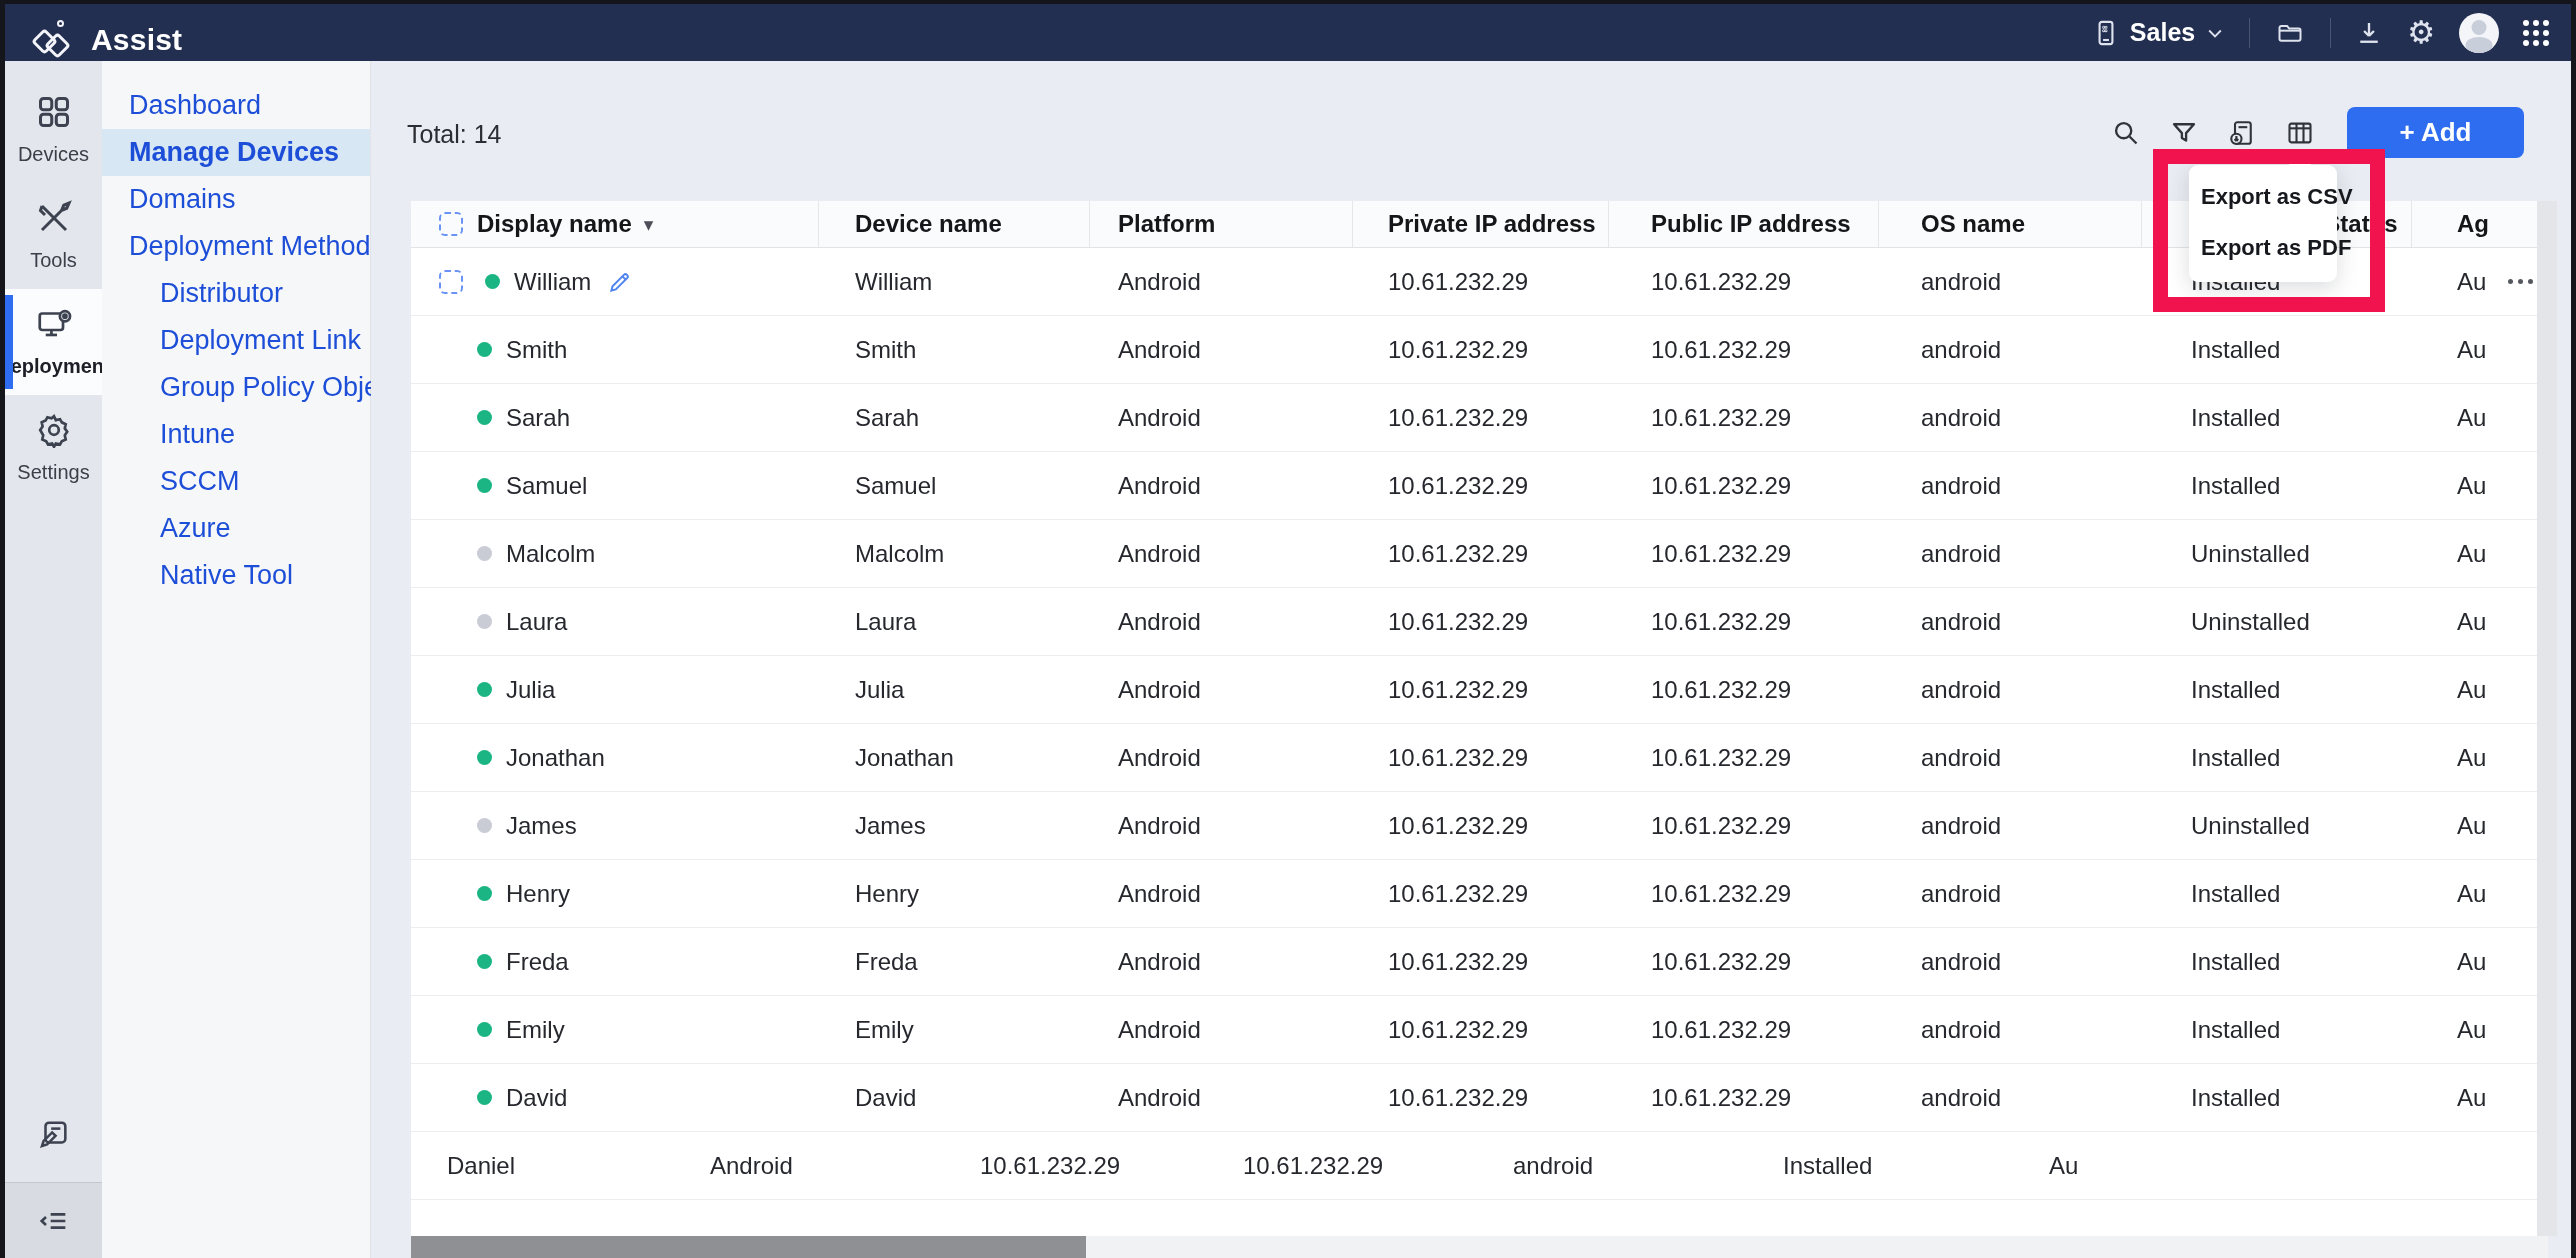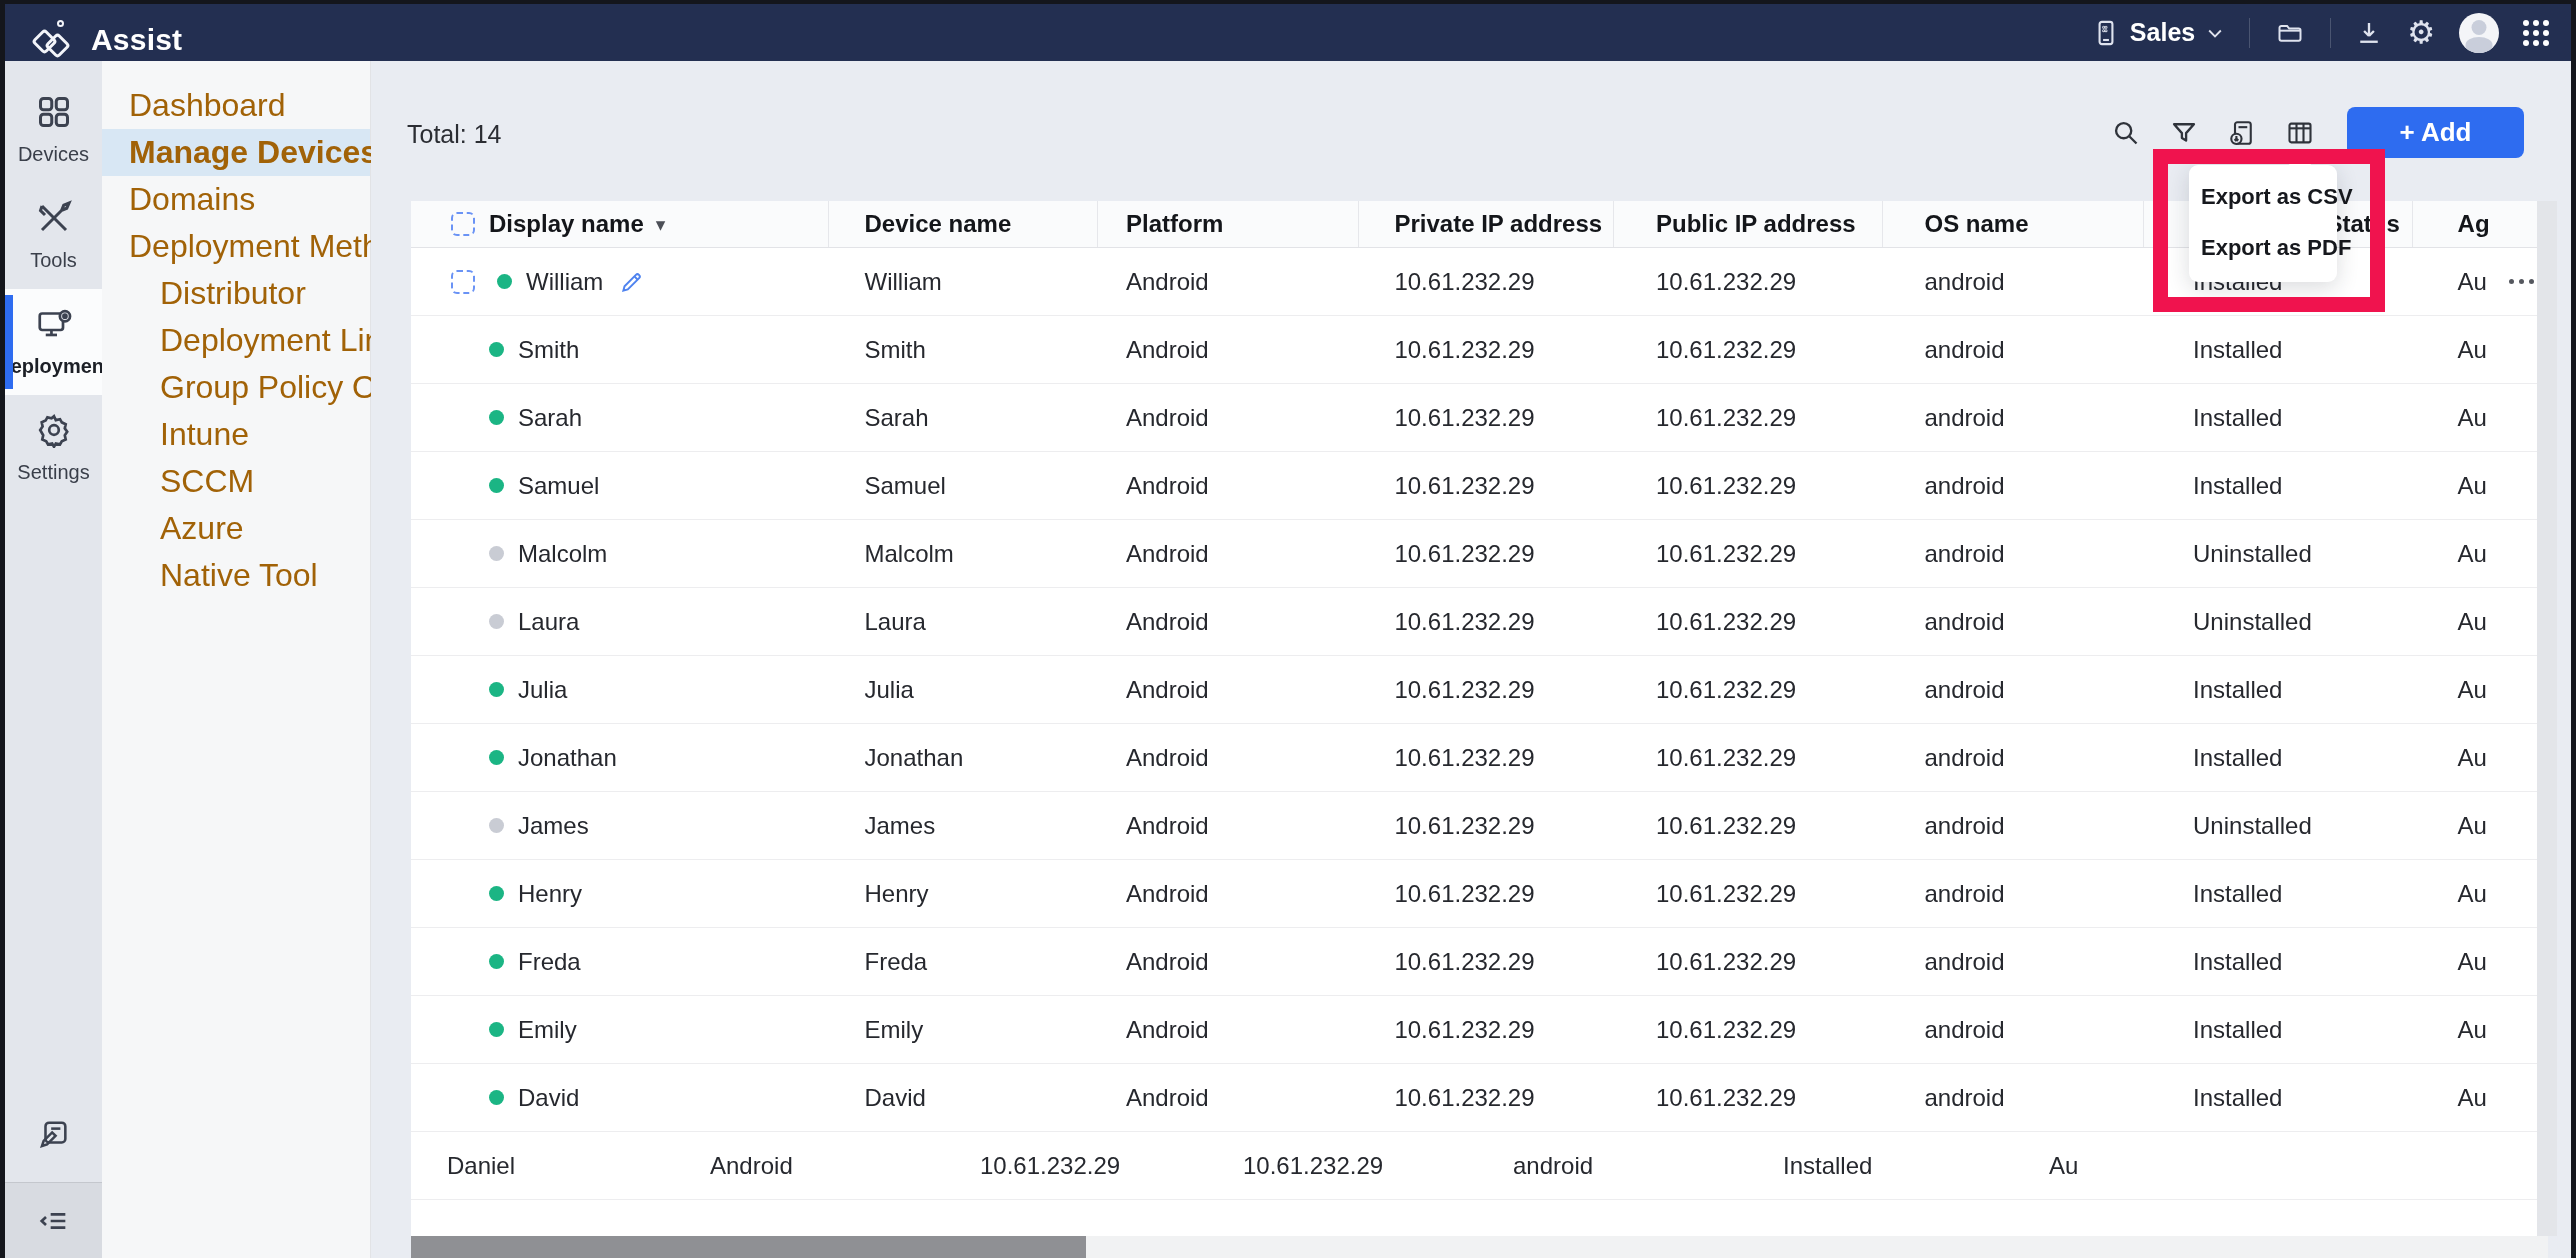--- a/index.html
+++ b/index.html
@@ -42,41 +42,41 @@
   .rail-item svg{width:36px;height:36px;}
   .rail-label{font-size:20px;color:#3a3f4a;}
   .rail-item.active .rail-label{color:#1c1f26;font-weight:600;}
   .rail-note{position:absolute;left:0;right:0;bottom:107px;display:flex;justify-content:center;cursor:pointer;color:#3c4250;}
   .rail-note svg{width:34px;height:34px;}
   .rail-footer{position:absolute;left:0;right:0;bottom:0;height:76px;background:#d8dbe1;border-top:1px solid #c4c7cd;display:flex;align-items:center;justify-content:center;cursor:pointer;color:#3c4250;}
   .rail-footer svg{width:32px;height:32px;}
 
   
   .sidebar{position:absolute;left:97px;top:57px;bottom:0;width:269px;background:#f6f7f8;border-right:1px solid #e2e3e6;padding-top:21px;}
-  .side-item{height:47px;display:flex;align-items:center;padding-left:27px;font-size:32px;color:#a16207;cursor:pointer;white-space:nowrap;}
+  .side-item{height:47px;display:flex;align-items:center;padding-left:27px;font-size:27px;color:#1d4ed8;cursor:pointer;white-space:nowrap;}
   .side-item.indent{padding-left:58px;}
   .side-item.active{background:#d8e7f4;font-weight:700;}
 
   
   .main{position:absolute;left:366px;top:57px;right:0;bottom:0;background:#e9ecf2;}
   .total{position:absolute;left:36px;top:59px;font-size:25px;color:#2b2d33;}
   .toolbar{position:absolute;top:58px;right:257px;display:flex;align-items:center;gap:30px;color:#2f333b;}
   .tb-ic{width:28px;height:28px;cursor:pointer;}
   .tb-ic svg{width:100%;height:100%;display:block;}
   .add-btn{position:absolute;top:46px;right:47px;width:177px;height:51px;background:#2e6cf0;border-radius:8px;color:#ffffff;font-size:26px;font-weight:600;display:flex;align-items:center;justify-content:center;cursor:pointer;}
 
   
   .table-card{position:absolute;left:40px;top:140px;width:2137px;height:1039px;background:#ffffff;}
   .thead{display:flex;height:47px;background:#fafbfc;border-bottom:1px solid #e2e3e7;}
   .th{display:flex;align-items:center;font-size:24px;font-weight:700;color:#14161a;border-right:1px solid #e6e7eb;white-space:nowrap;overflow:hidden;}
   .th:last-child{border-right:none;align-items:center;}
   .caret{font-size:19px;color:#4c4f57;margin-left:12px;}
   .tr{display:flex;height:68px;border-bottom:1px solid #ededef;background:#ffffff;cursor:pointer;}
   .td{display:flex;align-items:center;font-size:24px;color:#26282e;white-space:nowrap;overflow:hidden;}
-  .c0{width:408px;margin-left:12px;}.c1{width:271px;padding-left:36px;}.c2{width:263px;padding-left:28px;}
+  .c0{width:408px;}.c1{width:271px;padding-left:36px;}.c2{width:263px;padding-left:28px;}
   .c3{width:256px;padding-left:35px;}.c4{width:270px;padding-left:42px;}.c5{width:263px;padding-left:42px;}
   .c6{width:270px;padding-left:49px;}.c7{width:136px;padding-left:45px;overflow:visible;}
   .th.c0{padding-left:28px;}.th.c1,.th.c2,.th.c3,.th.c4,.th.c5{}
   .cbx{width:24px;height:24px;border:2px solid #a8aeb9;border-radius:6px;flex:0 0 auto;cursor:pointer;}
   .cbx.focus{border:2px dashed #6a93f5;}
   .td.c0{padding-left:28px;gap:0;}
   .dot{width:15px;height:15px;border-radius:50%;flex:0 0 auto;}
   .dot.green{background:#1bb584;}
   .dot.gray{background:#c9ccd4;}
   .dname{margin-left:14px;}

